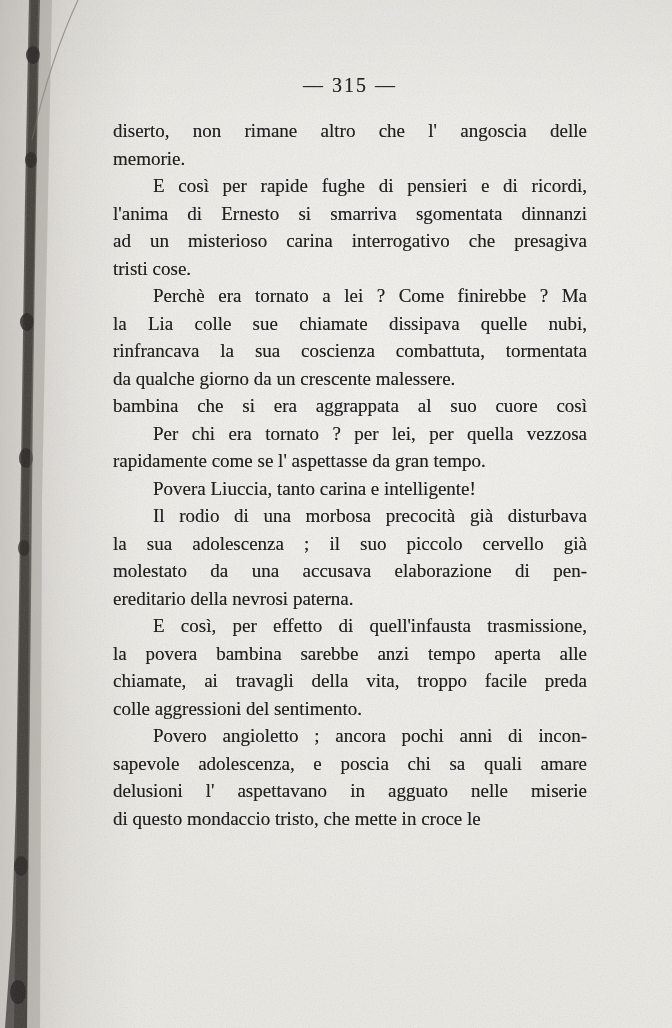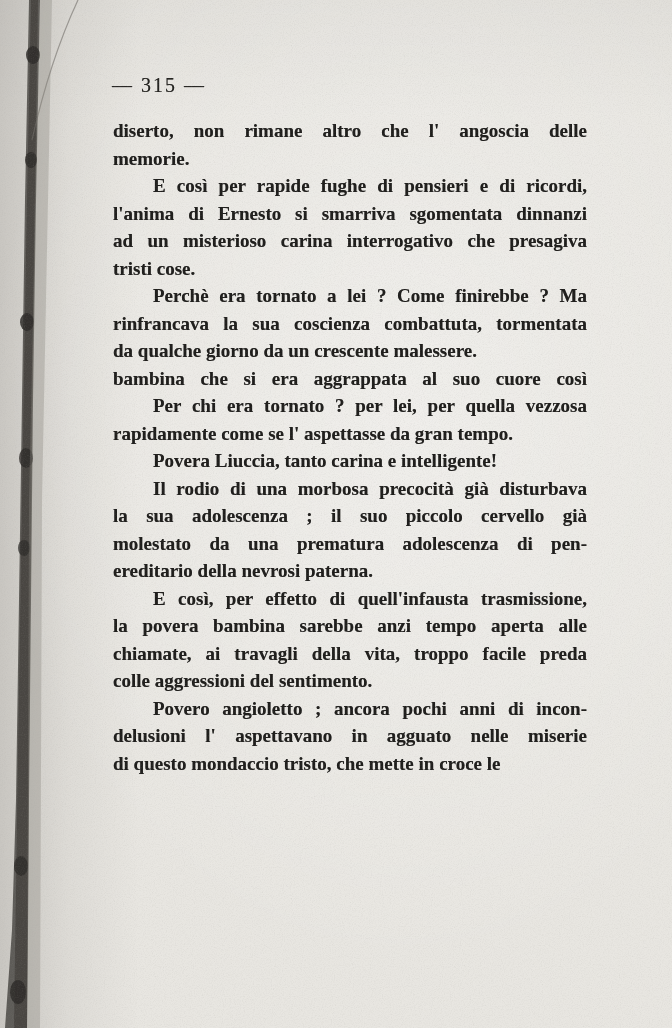--- a/index.html
+++ b/index.html
@@ -36,36 +36,35 @@
     left: 0;
     top: 0;
     pointer-events: none;
   }
 
   .page-number {
     position: absolute;
     left: 112px;
     top: 74px;
     width: 476px;
-    text-align: left;
+    text-align: center;
     font-size: 20px;
     letter-spacing: 2px;
     color: #23221f;
     text-shadow: 0 0 0.5px rgba(20,20,20,0.55);
   }
 
   .text-block {
     position: absolute;
     left: 113px;
     top: 117px;
     width: 474px;
     font-size: 19px;
     line-height: 27.5px;
     text-shadow: 0 0 0.5px rgba(20,20,20,0.5);
-    font-weight: bold;
   }
 
   .line {
     height: 27.5px;
     text-align: justify;
     text-align-last: justify;
     white-space: normal;
     overflow: visible;
   }
   .line.last {
@@ -99,35 +98,37 @@
 <div class="page-number">— 315 —</div>
 
 <div class="text-block">
     <div class="line">diserto, non rimane altro che l' angoscia delle</div>
     <div class="line last">memorie.</div>
     <div class="line indent">E così per rapide fughe di pensieri e di ricordi,</div>
     <div class="line">l'anima di Ernesto si smarriva sgomentata dinnanzi</div>
     <div class="line">ad un misterioso carina interrogativo che presagiva</div>
     <div class="line last">tristi cose.</div>
     <div class="line indent">Perchè era tornato a lei ? Come finirebbe ? Ma</div>
+    <div class="line">la Lia colle sue chiamate dissipava quelle nubi,</div>
     <div class="line">rinfrancava la sua coscienza combattuta, tormentata</div>
     <div class="line last">da qualche giorno da un crescente malessere.</div>
     <div class="line">bambina che si era aggrappata al suo cuore così</div>
     <div class="line indent">Per chi era tornato ? per lei, per quella vezzosa</div>
     <div class="line last">rapidamente come se l' aspettasse da gran tempo.</div>
     <div class="line last indent">Povera Liuccia, tanto carina e intelligente!</div>
     <div class="line indent">Il rodio di una morbosa precocità già disturbava</div>
     <div class="line">la sua adolescenza ; il suo piccolo cervello già</div>
-    <div class="line">molestato da una prematura adolescenza di pen-</div>
+    <div class="line">molestato da una accusava elaborazione di pen-</div>
     <div class="line last">ereditario della nevrosi paterna.</div>
     <div class="line indent">E così, per effetto di quell'infausta trasmissione,</div>
     <div class="line">la povera bambina sarebbe anzi tempo aperta alle</div>
     <div class="line">chiamate, ai travagli della vita, troppo facile preda</div>
     <div class="line last">colle aggressioni del sentimento.</div>
     <div class="line indent">Povero angioletto ; ancora pochi anni di incon-</div>
+    <div class="line">sapevole adolescenza, e poscia chi sa quali amare</div>
     <div class="line">delusioni l' aspettavano in agguato nelle miserie</div>
     <div class="line last">di questo mondaccio tristo, che mette in croce le</div>
   </div>
 
 <svg class="noise-overlay" width="672" height="1028" viewBox="0 0 672 1028">
   <filter id="grain">
     <feTurbulence type="fractalNoise" baseFrequency="0.9" numOctaves="2" stitchTiles="stitch" result="n"></feTurbulence>
     <feColorMatrix in="n" type="matrix" values="0 0 0 0 0.35
               0 0 0 0 0.34
               0 0 0 0 0.32

